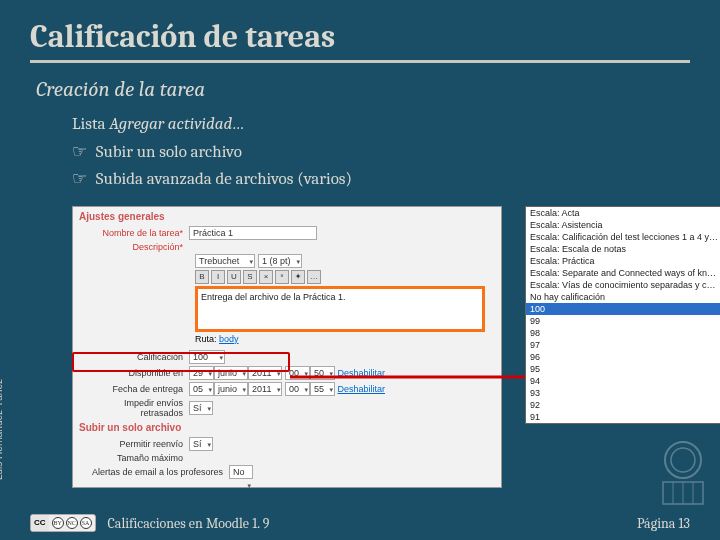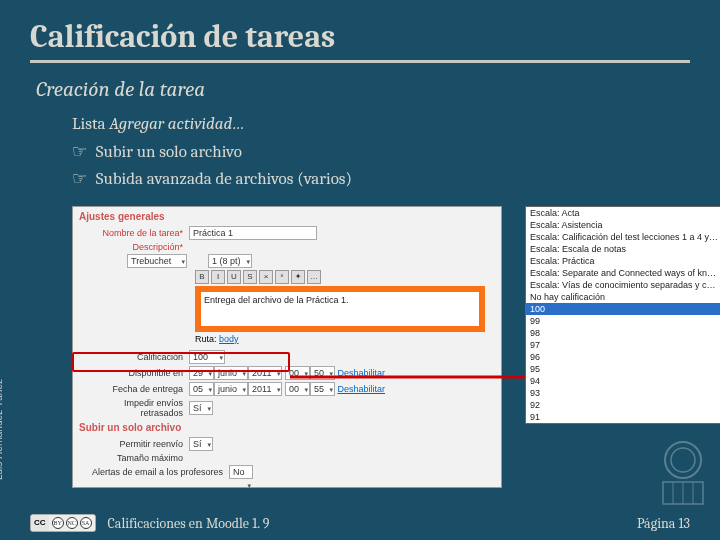--- a/index.html
+++ b/index.html
@@ -103,21 +103,21 @@
     text-align: center;
     line-height: 12px;
     color: #333;
   }
   .richarea {
     margin-left: 116px;
     margin-top: 2px;
     width: 290px;
     height: 46px;
     background: #fff;
-    border: 6px solid #f97316;
+    border: 3px solid #f97316;
     padding: 3px;
     font-size: 9px;
     color: #222;
   }
   .select {
     background: #fff;
     border: 1px solid #aaa;
     padding: 0 10px 0 3px;
     font-size: 9px;
     color: #333;
@@ -266,21 +266,21 @@
 
     <div class="formshot">
       <div class="section-head">Ajustes generales</div>
       <div class="formrow">
         <div class="formlabel req">Nombre de la tarea</div>
         <div class="forminput" style="width:128px">Práctica 1</div>
       </div>
       <div class="formrow">
         <div class="formlabel req">Descripción</div>
       </div>
-      <div class="formrow" style="margin-left:48px;gap:21px">
+      <div class="formrow" style="margin-left:116px;gap:3px">
         <span class="select" style="width:60px">Trebuchet</span>
         <span class="select" style="width:44px">1 (8 pt)</span>
       </div>
       <div class="toolbar">
         <div class="tbtn">B</div>
         <div class="tbtn">I</div>
         <div class="tbtn">U</div>
         <div class="tbtn">S</div>
         <div class="tbtn">×</div>
         <div class="tbtn">ⁿ</div>

